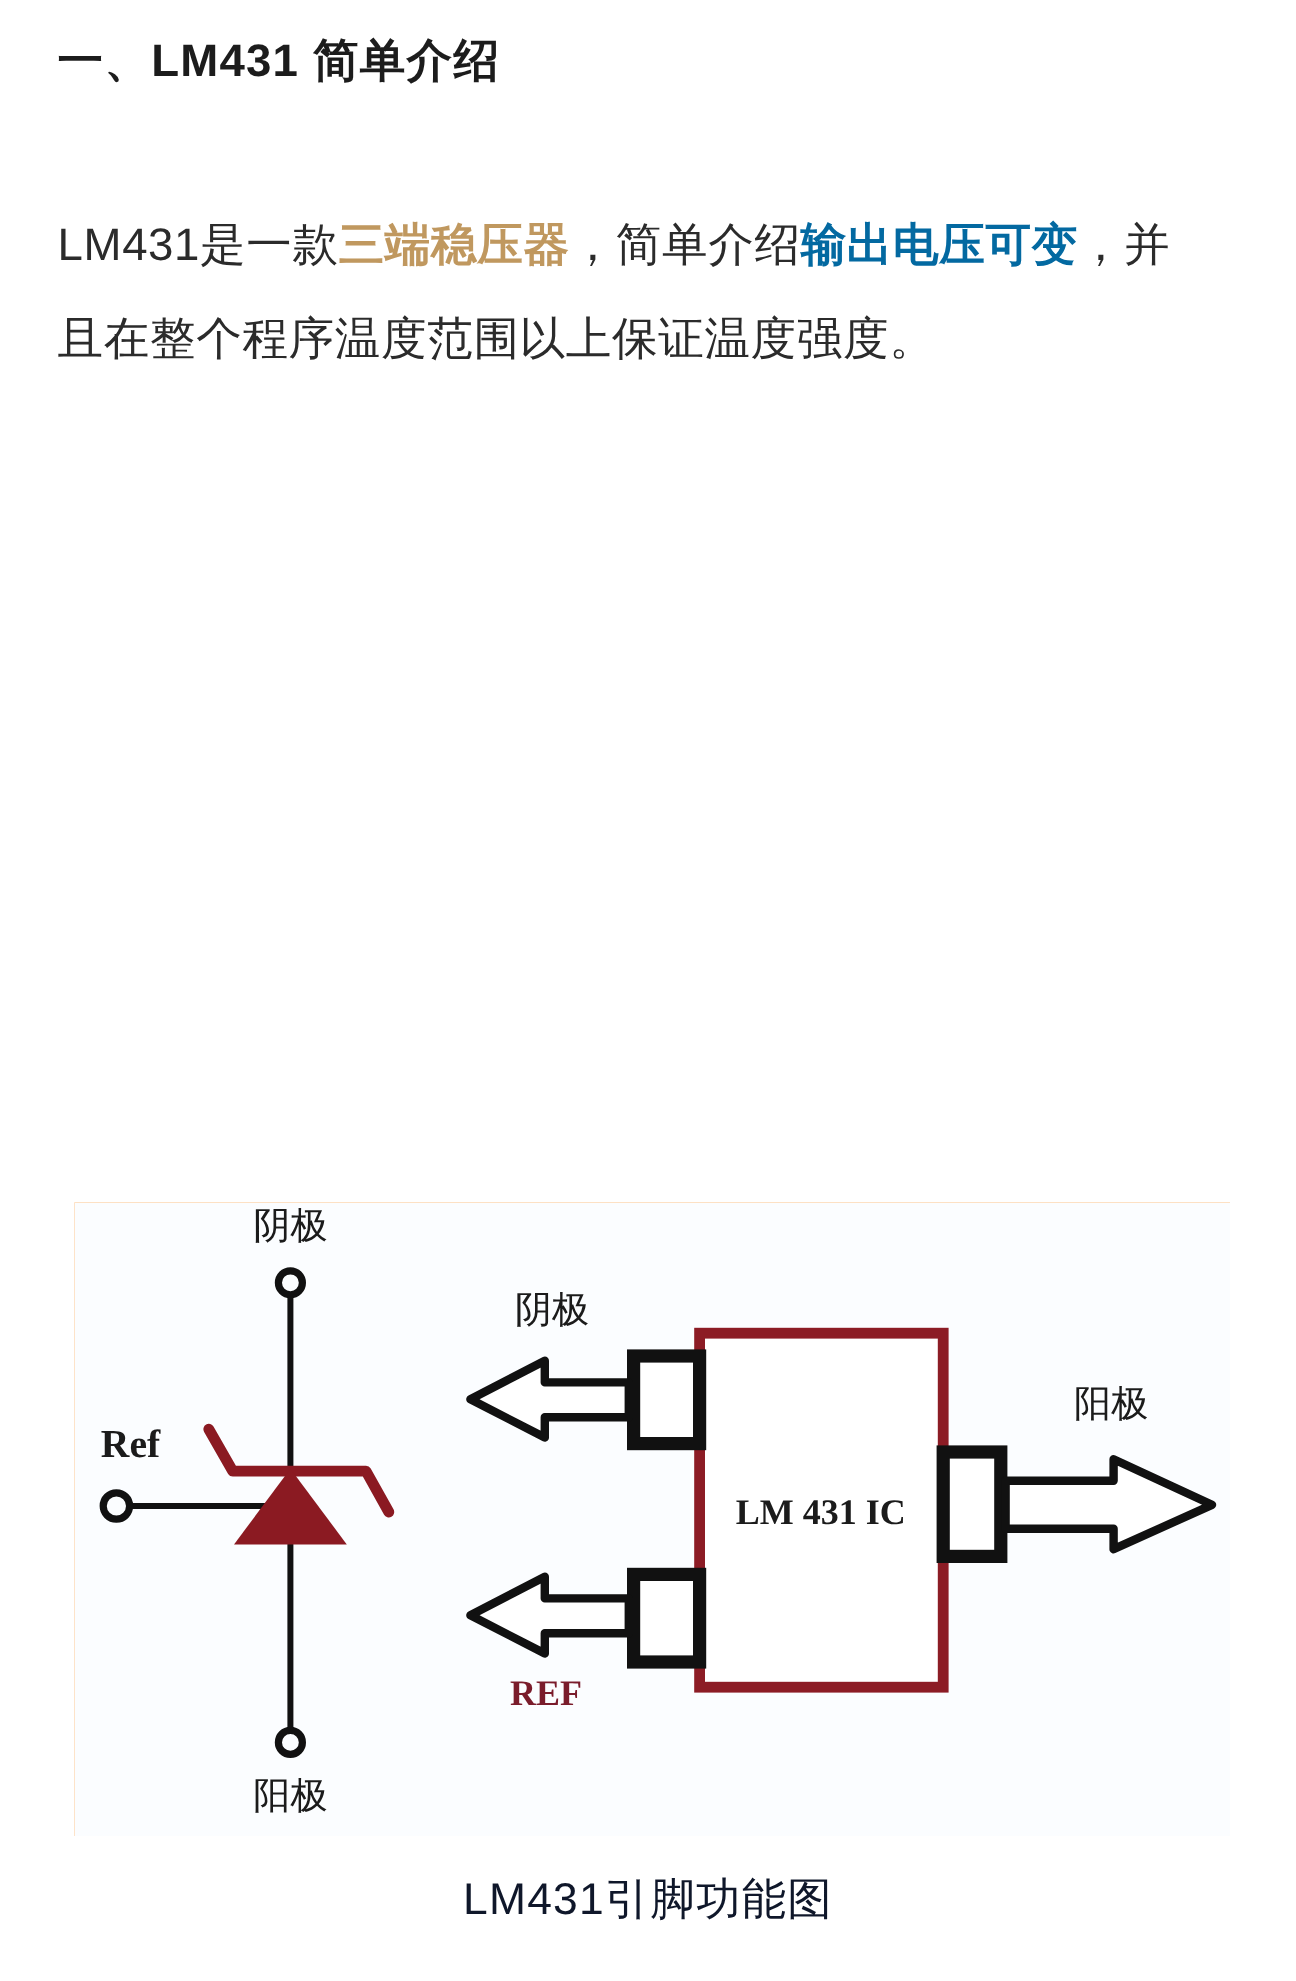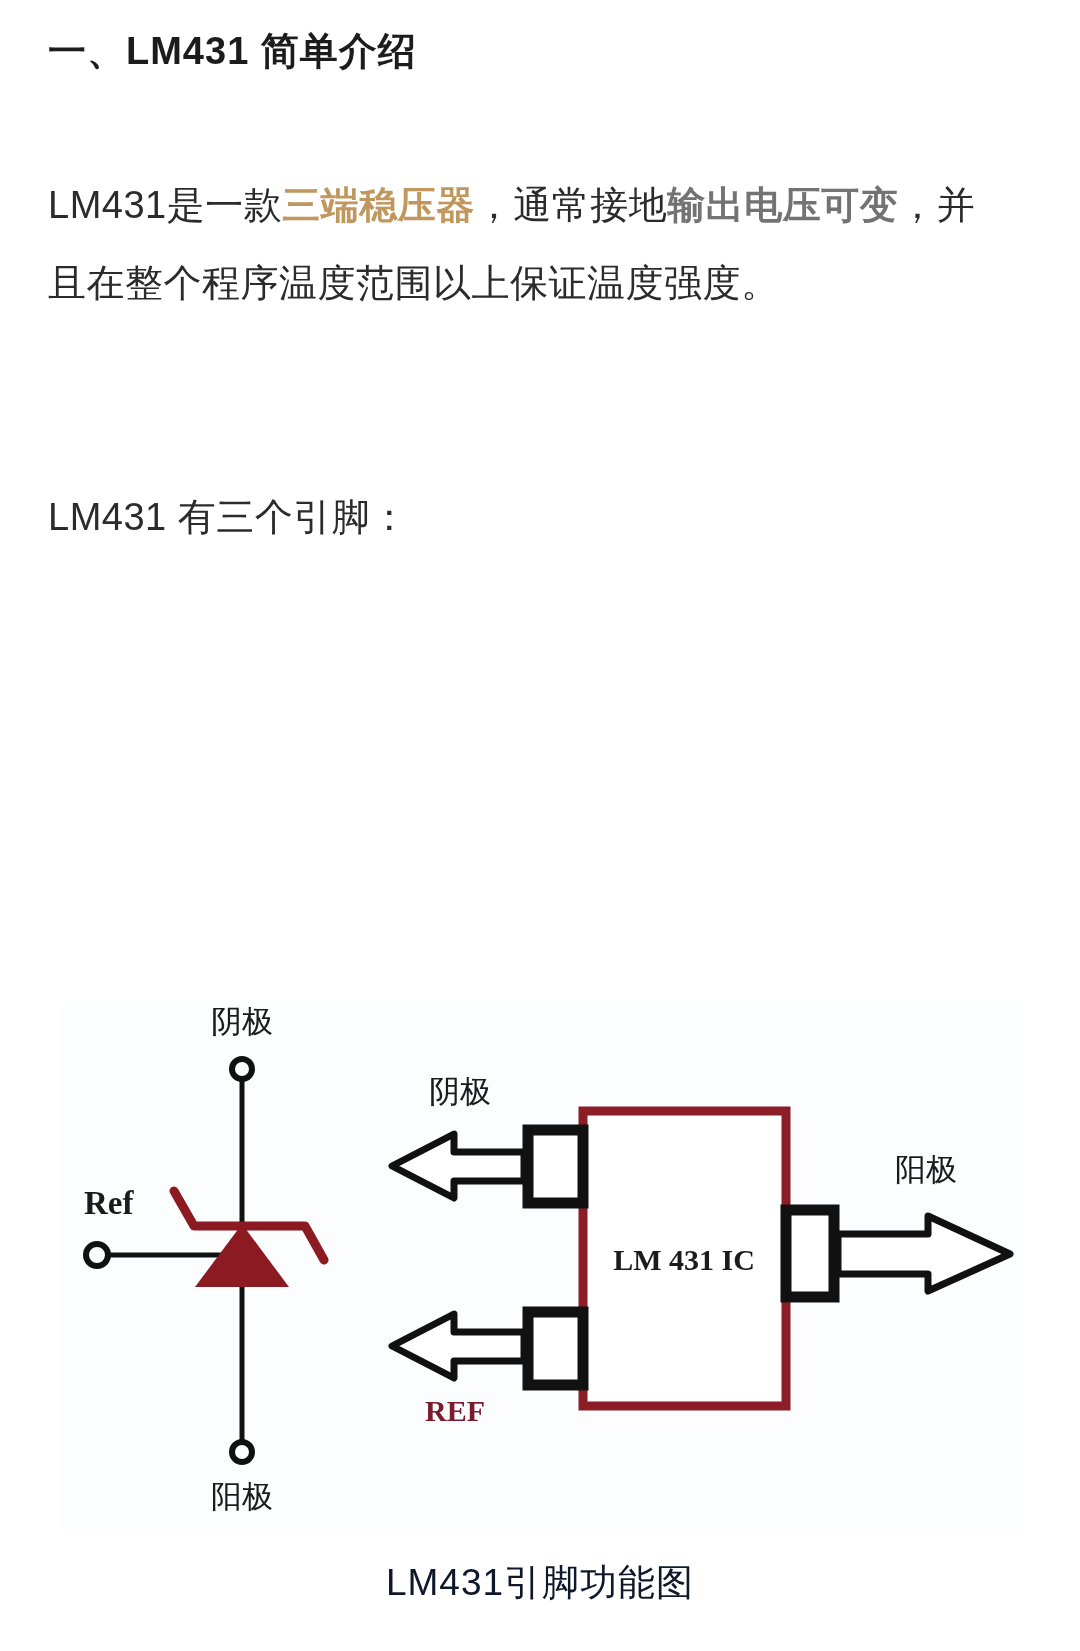--- a/index.html
+++ b/index.html
@@ -42,21 +42,21 @@
     width: 940px;
     font-size: 38px;
     line-height: 78px;
     letter-spacing: 0.5px;
     color: #2b2b2b;
   }
   #para-intro { top: 128px; }
   #para-pins  { top: 440px; }
 
   .hl-accent { color: #c0985f; font-weight: 700; text-align: right; }
-  .hl-bold   { font-weight: 700; color: #737373; }
+  .hl-bold   { font-weight: 700; color: #0369a1; }
 
   
   .pin-list {
     position: absolute;
     left: 48px;
     top: 570px;
     width: 960px;
     margin: 0;
     padding: 0;
     list-style: none;
@@ -104,24 +104,23 @@
   }
 </style>
 </head>
 <body>
 
 <div class="page">
 
   <h1 class="article-title">一、LM431 简单介绍</h1>
 
   <p class="para" id="para-intro">
-    <span>LM431是一款</span><span class="hl-accent">三端稳压器</span><span>，通常接地</span><span class="hl-bold">输出电压可变</span><span>，并且在整个程序温度范围以上保证温度强度。</span>
+    <span>LM431是一款</span><span class="hl-accent">三端稳压器</span><span>，简单介绍</span><span class="hl-bold">输出电压可变</span><span>，并且在整个程序温度范围以上保证温度强度。</span>
   </p>
 
-  <p class="para" id="para-pins">LM431 有三个引脚：</p>
 
 
   <div class="figure">
     <svg viewBox="0 0 963 528" xmlns="http://www.w3.org/2000/svg">
       <rect x="0" y="0" width="963" height="528" fill="#fbfdff"></rect>
 
       <g>
 
         <text x="180" y="30" font-family="'Liberation Sans','DejaVu Sans',sans-serif" font-size="31" fill="#1b1b1b" text-anchor="middle">阴极</text>
 

